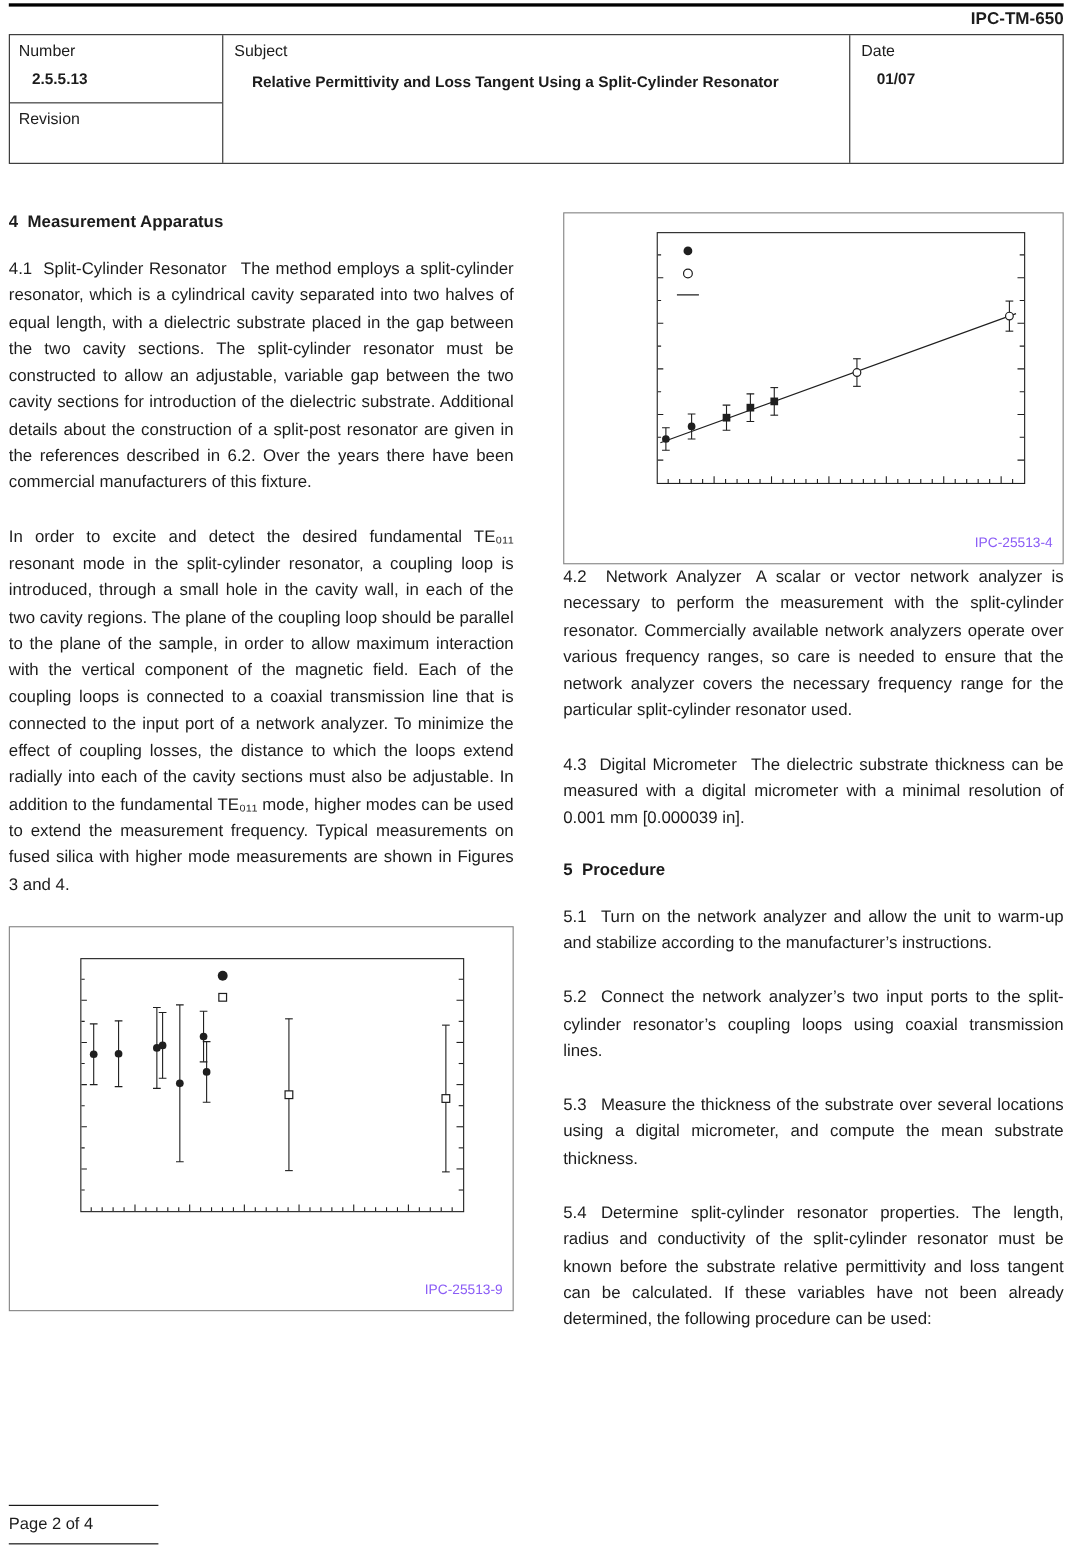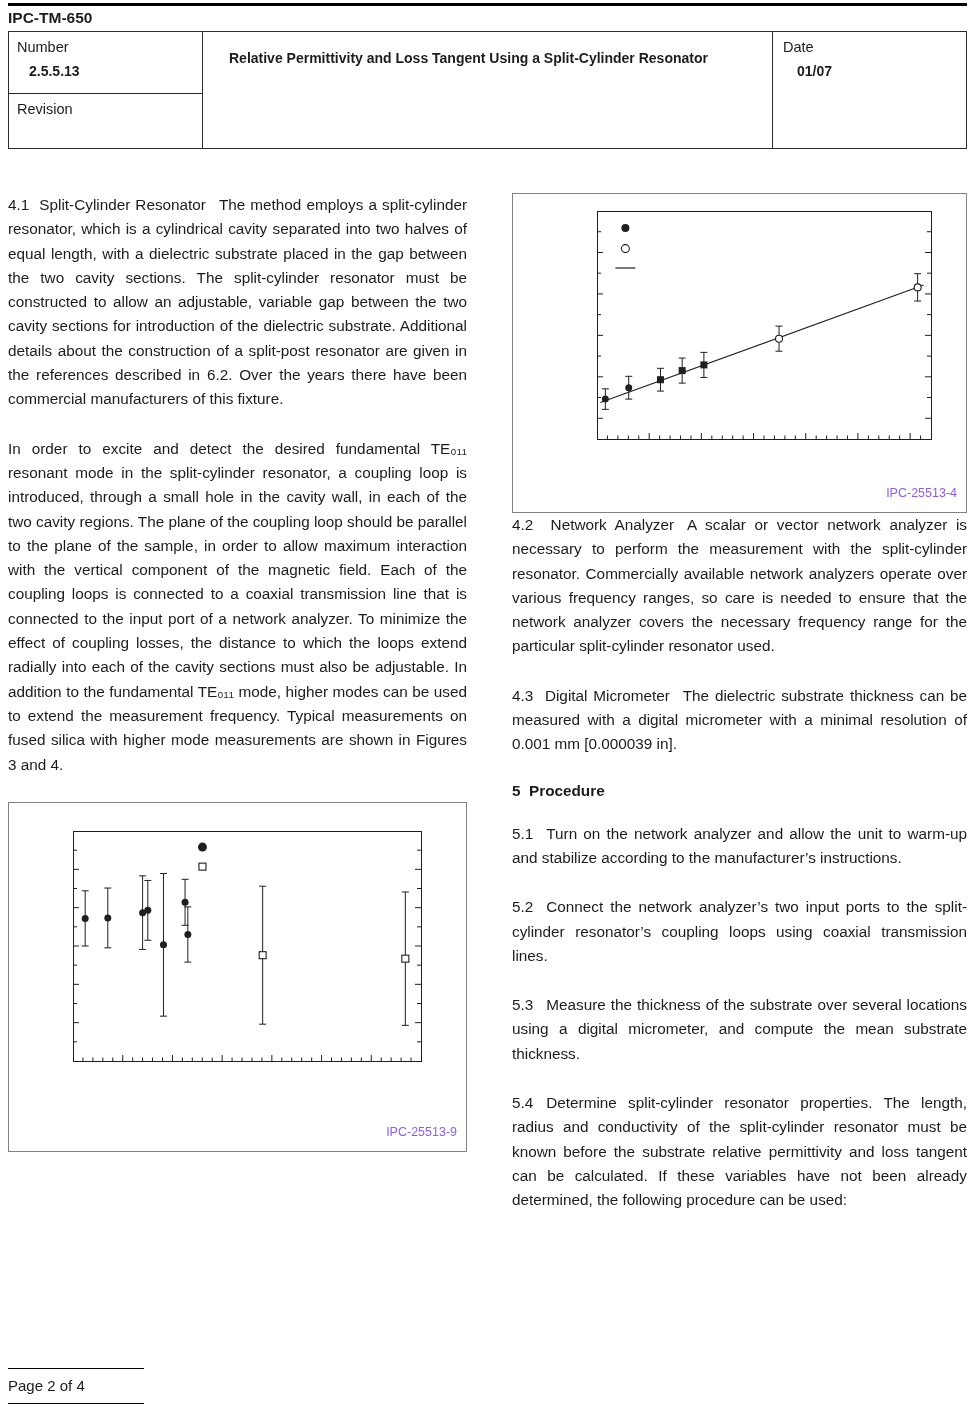--- a/index.html
+++ b/index.html
@@ -5,21 +5,21 @@
   * { margin: 0; padding: 0; box-sizing: border-box; }
   html, body { background: #ffffff; }
   .page {
     width: 975px; height: 1408px; background: #fff; position: relative;
     padding: 0 8px; overflow: hidden;
     font-family: "Liberation Sans", "DejaVu Sans", sans-serif;
     color: #1c1c1c;
   }
   
   .top-rule { height: 3px; background: #000; margin-top: 3px; }
-  .doc-code { text-align: left; font-weight: bold; font-size: 15.5px; padding: 3px 0 4px; }
+  .doc-code { text-align: right; font-weight: bold; font-size: 15.5px; padding: 3px 0 4px; }
   .head-table {
     border: 1px solid #2b2b2b; height: 118px; display: grid;
     grid-template-columns: 194px 570px 1fr; font-size: 14.5px;
   }
   .cell { border-right: 1px solid #2b2b2b; }
   .cell:last-child { border-right: none; }
   .cell-number { display: flex; flex-direction: column; }
   .num-sec { height: 62px; border-bottom: 1px solid #2b2b2b; padding: 7px 8px 4px; }
   .rev-sec { padding: 7px 8px 0; }
   .cell-subject { padding: 7px 10px 0; }
@@ -59,32 +59,34 @@
         <div class="num-sec">
           <div class="hlbl">Number</div>
           <div class="hval num-val">2.5.5.13</div>
         </div>
         <div class="rev-sec">
           <div class="hlbl">Revision</div>
           <div class="hval num-val"></div>
         </div>
       </div>
       <div class="cell cell-subject">
+        <div class="hlbl">Subject</div>
         <div class="hval subj-val">Relative Permittivity and Loss Tangent Using a Split-Cylinder Resonator</div>
       </div>
       <div class="cell cell-date">
         <div class="hlbl">Date</div>
         <div class="hval date-val">01/07</div>
       </div>
     </div>
   </header>
 
   <main class="cols">
 
     <div class="col-l">
+      <h2 class="h">4&nbsp; Measurement Apparatus</h2>
 
       <p class="para"><b class="lead">4.1&nbsp; Split-Cylinder Resonator</b><span>The method employs a split-cylinder resonator, which is a cylindrical cavity separated into two halves of equal length, with a dielectric substrate placed in the gap between the two cavity sections. The split-cylinder resonator must be constructed to allow an adjustable, variable gap between the two cavity sections for introduction of the dielectric substrate. Additional details about the construction of a split-post resonator are given in the references described in 6.2. Over the years there have been commercial manufacturers of this fixture.</span></p>
 
       <p class="para"><span>In order to excite and detect the desired fundamental TE₀₁₁ resonant mode in the split-cylinder resonator, a coupling loop is introduced, through a small hole in the cavity wall, in each of the two cavity regions. The plane of the coupling loop should be parallel to the plane of the sample, in order to allow maximum interaction with the vertical component of the magnetic field. Each of the coupling loops is connected to a coaxial transmission line that is connected to the input port of a network analyzer. To minimize the effect of coupling losses, the distance to which the loops extend radially into each of the cavity sections must also be adjustable. In addition to the fundamental TE₀₁₁ mode, higher modes can be used to extend the measurement frequency. Typical measurements on fused silica with higher mode measurements are shown in Figures 3 and 4.</span></p>
 
       <figure class="fig">
         <div class="chart-host">
             <svg width="457" height="348">
               <rect x="64.5" y="28.5" width="348" height="230" fill="none" stroke="#1f1f1f" stroke-width="1"></rect>
               <line x1="73.94285714285715" y1="258" x2="73.94285714285715" y2="254.5" stroke="#1f1f1f"></line>

